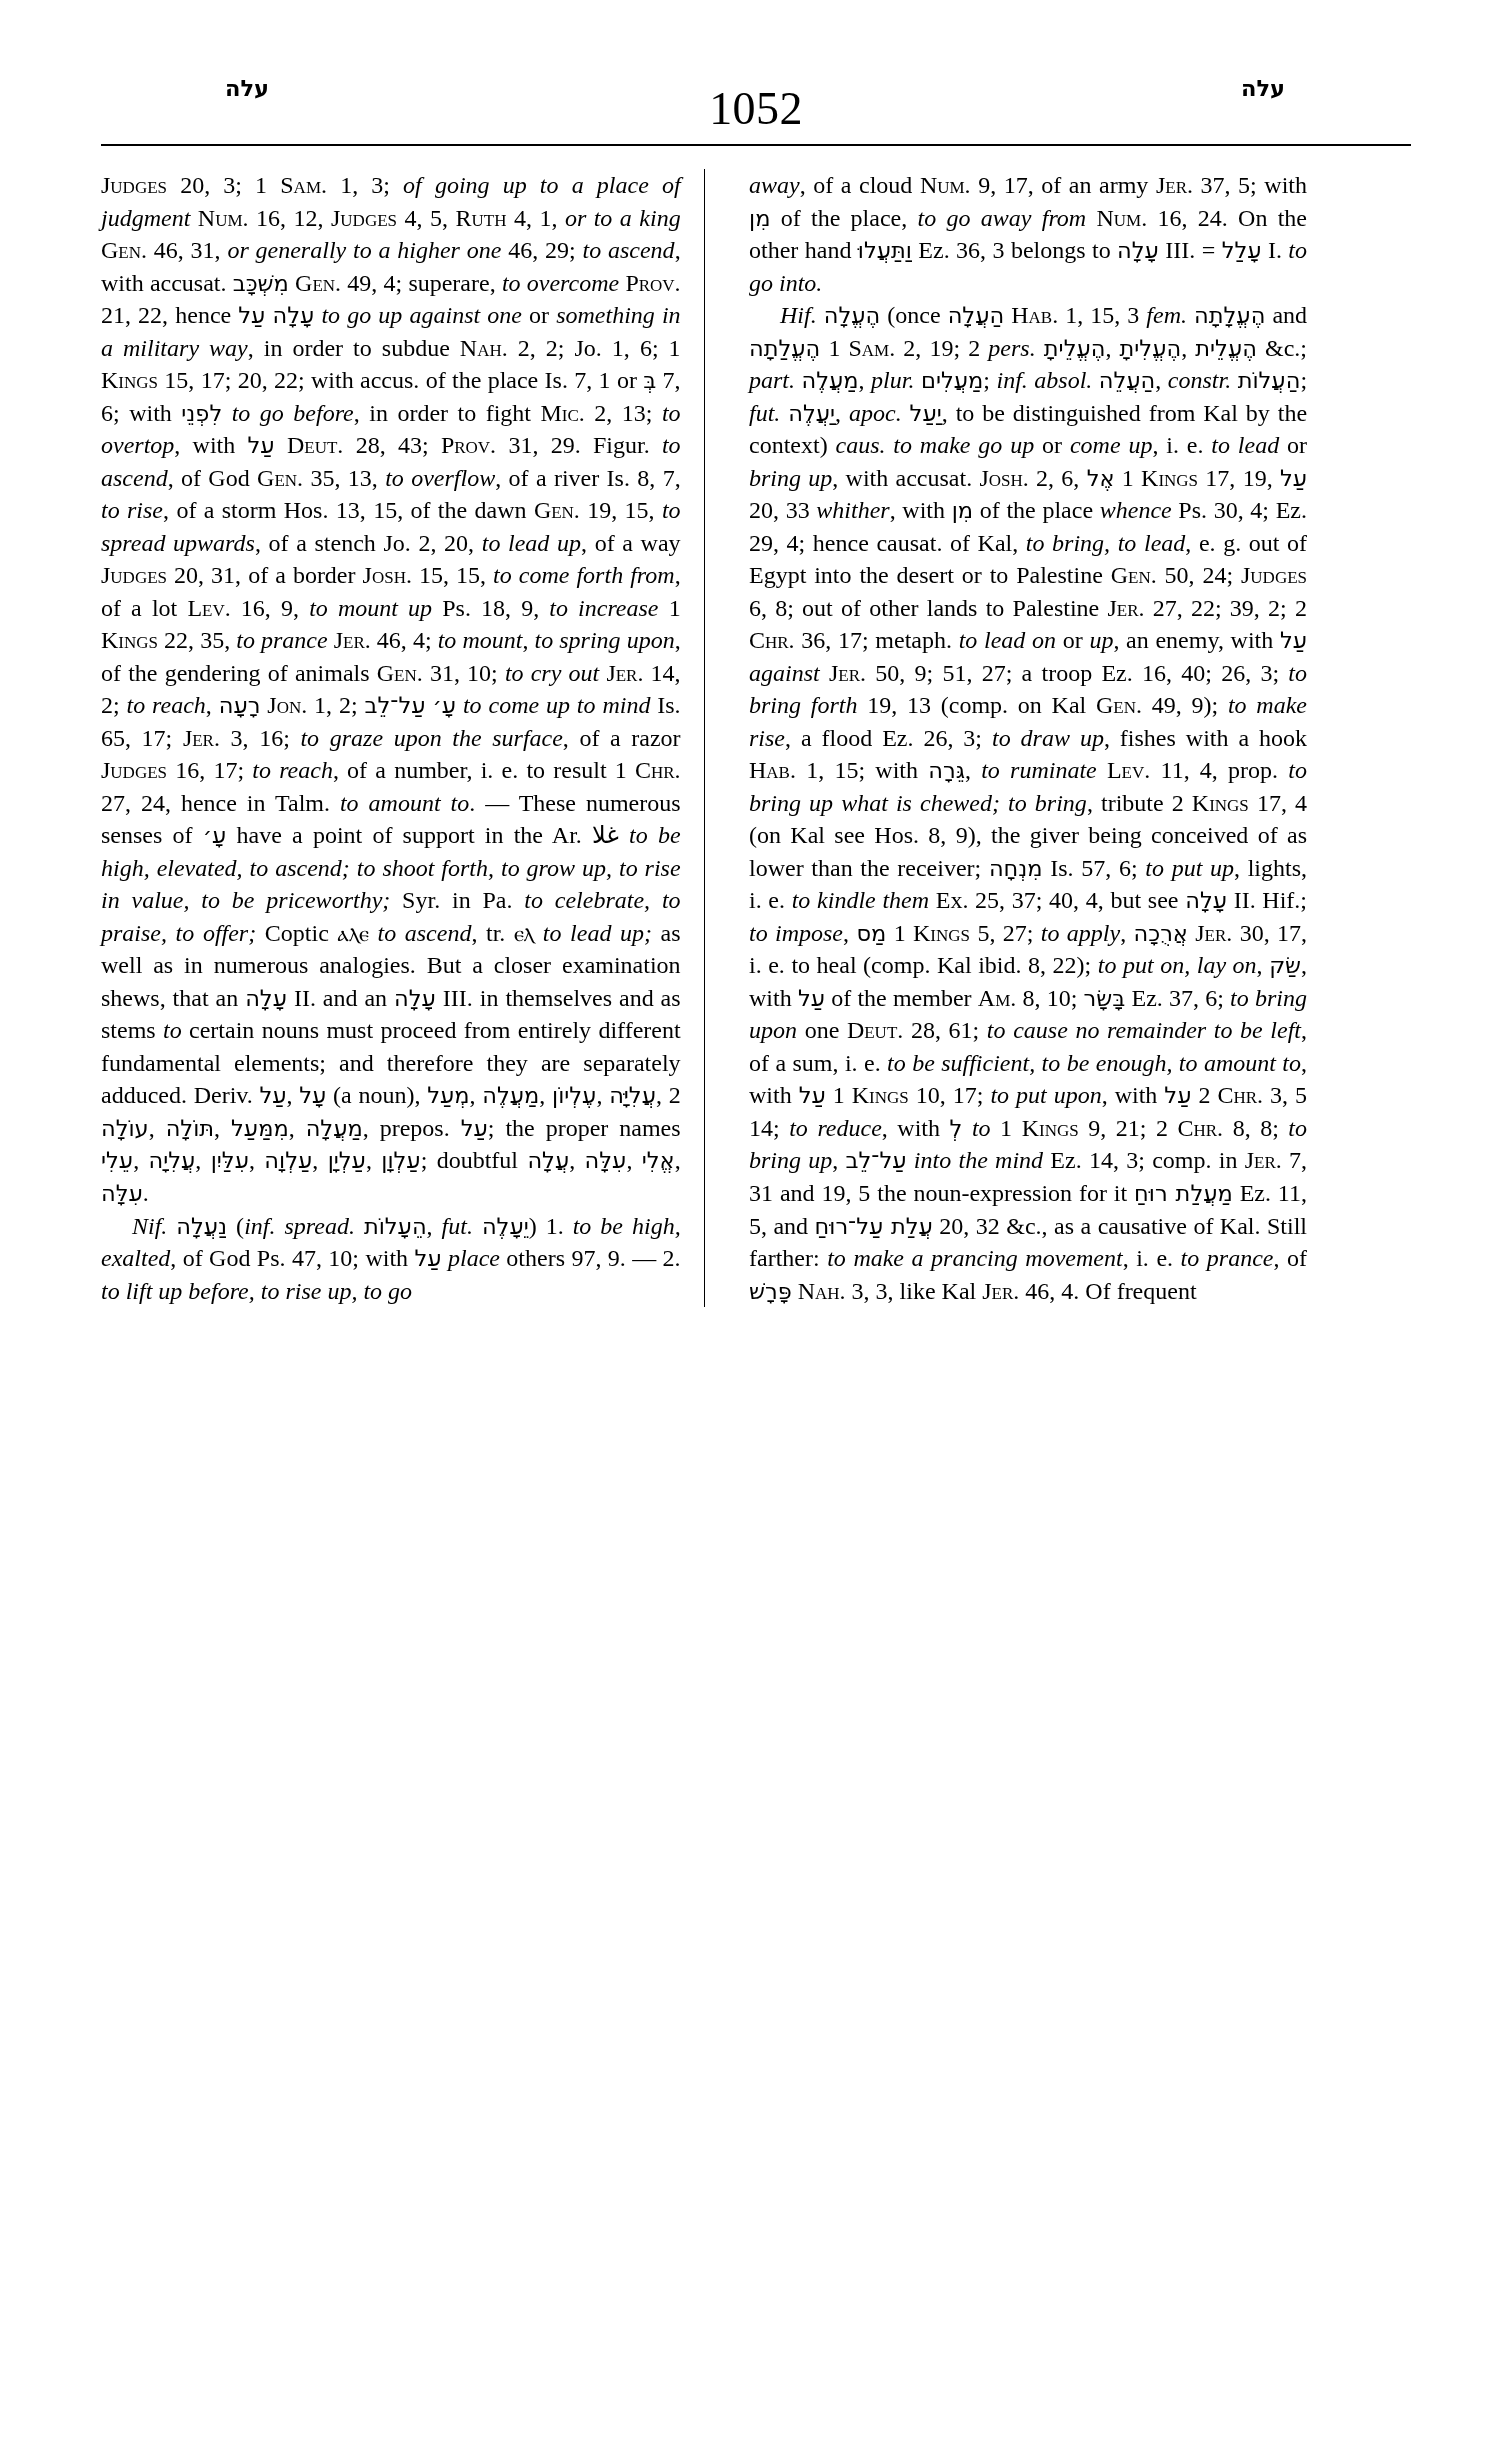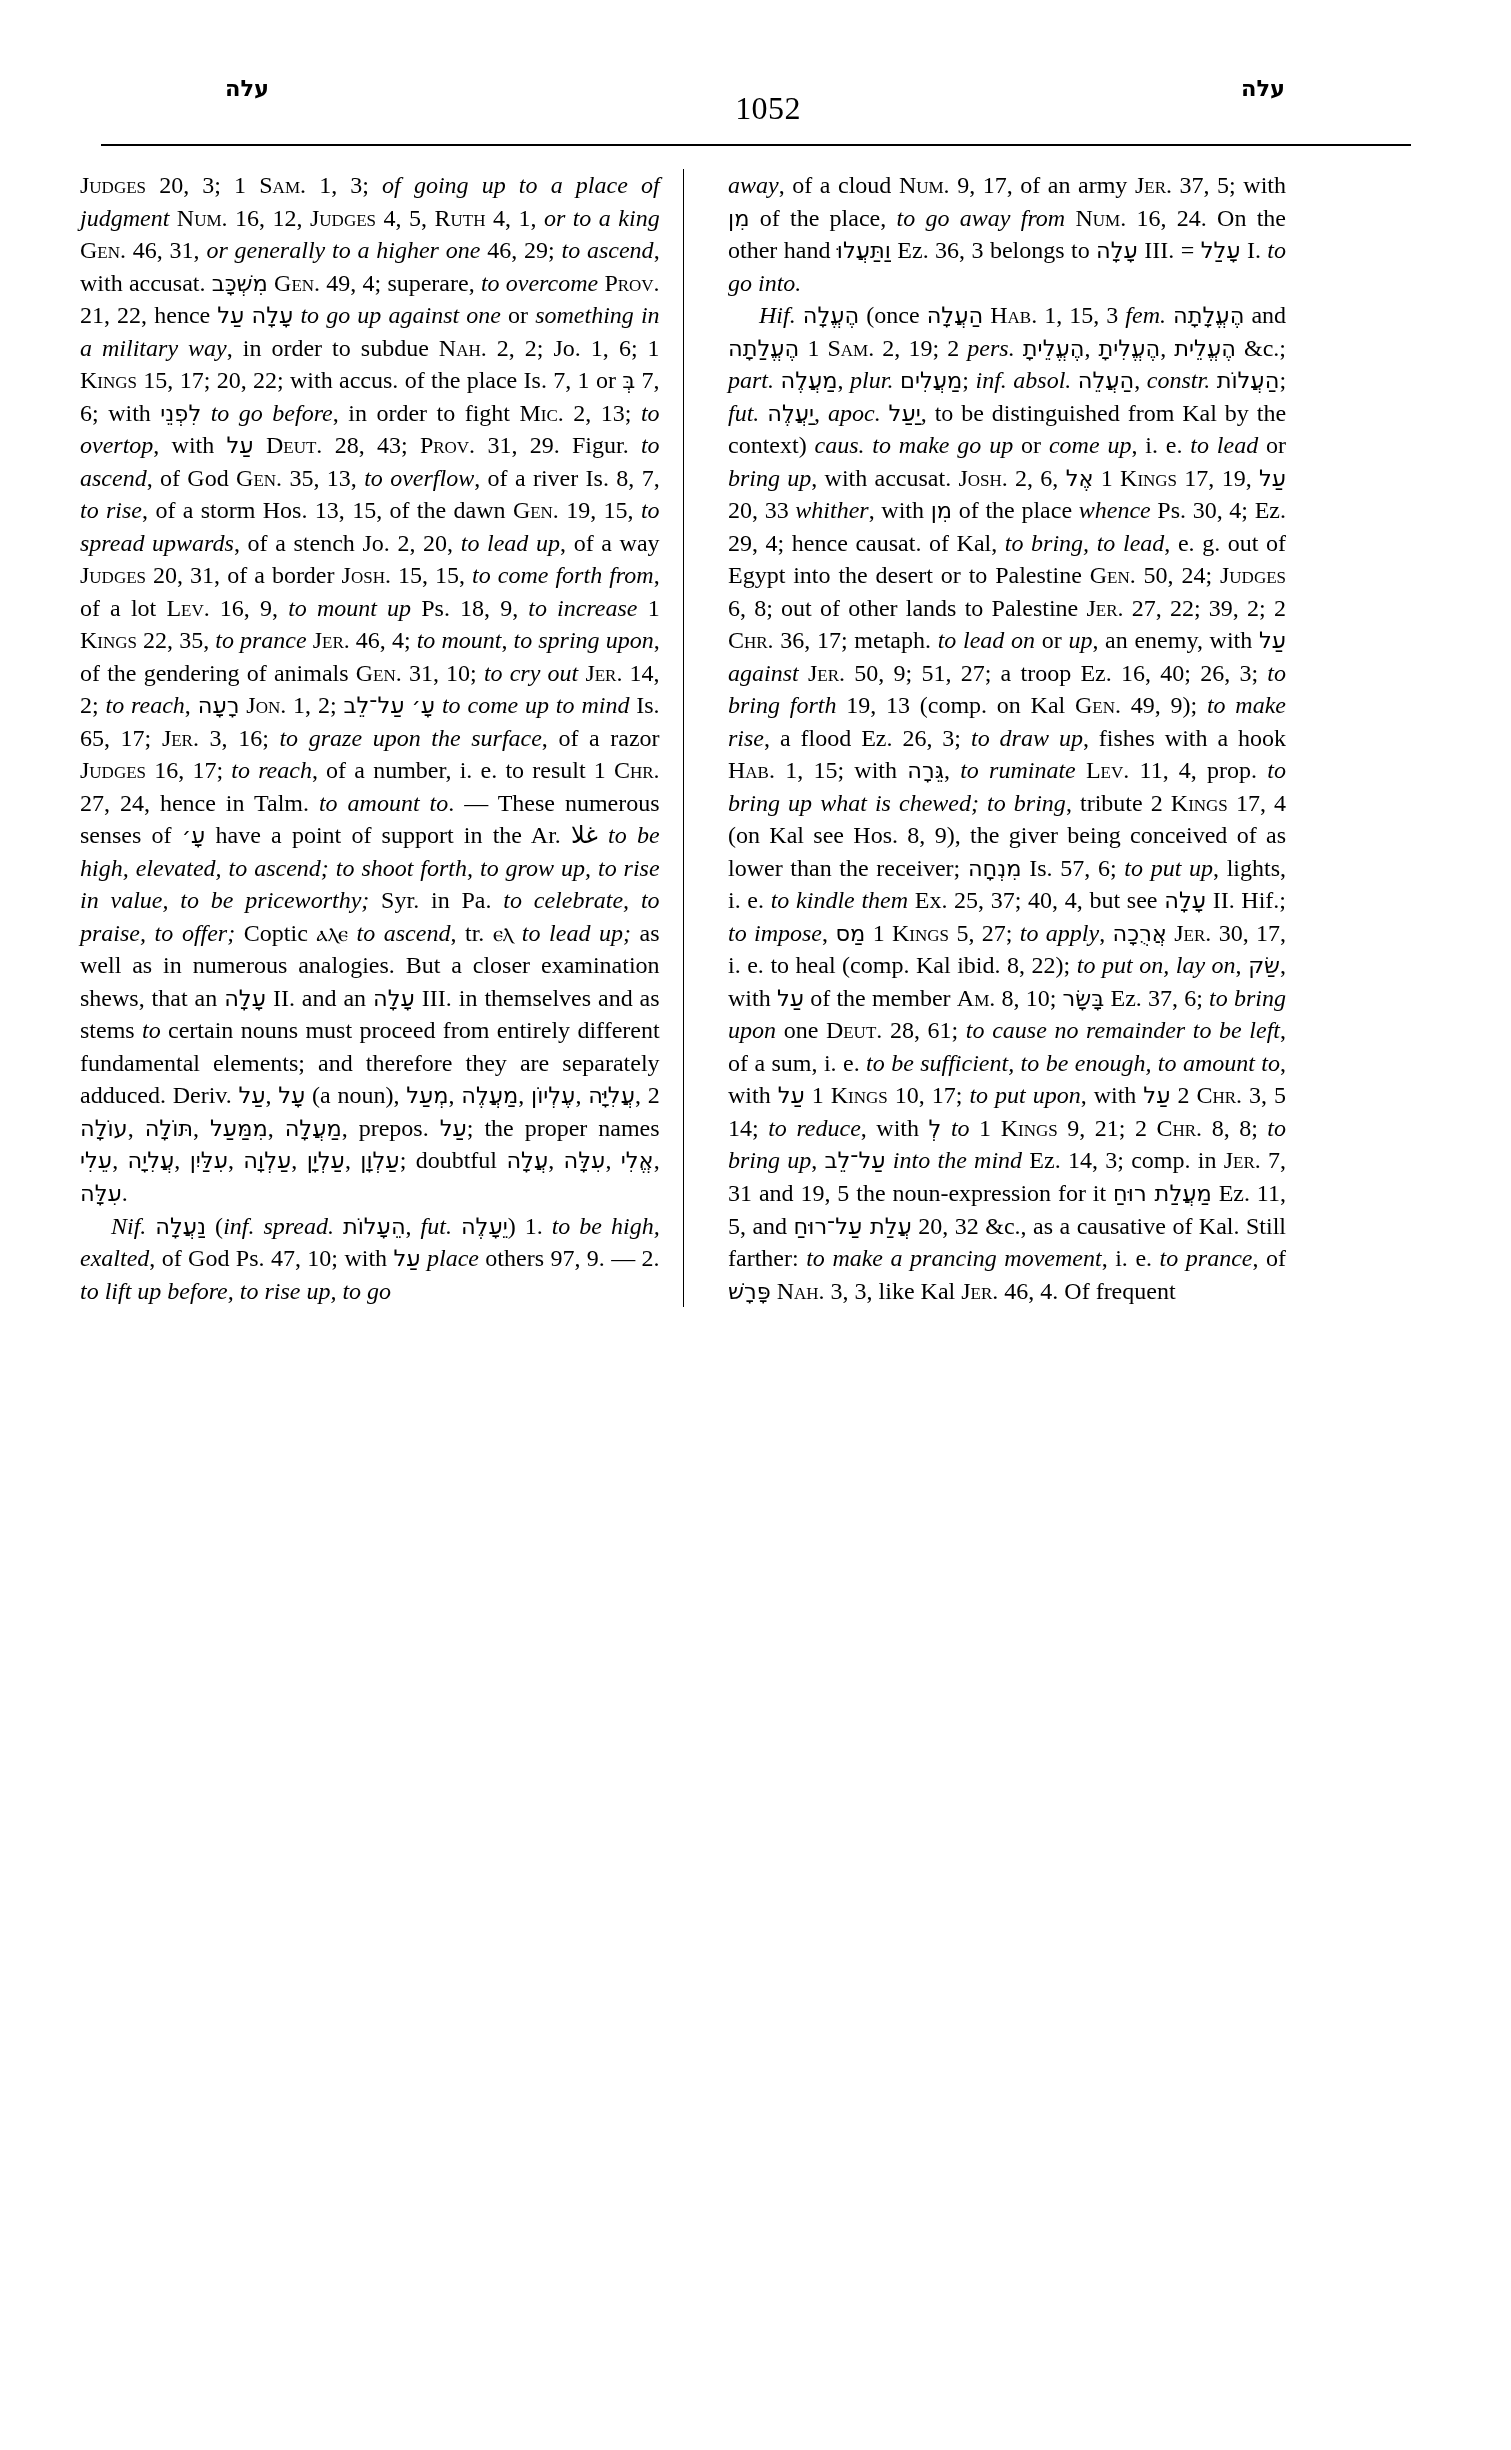--- a/index.html
+++ b/index.html
@@ -40,37 +40,36 @@
   }
   .hdr-right {
     right: 126px;
     top: 7.2px;
     font-family: "DejaVu Sans", sans-serif;
     font-weight: 600;
   }
   .hdr-center {
     left: 50%;
     transform: translateX(-50%);
-    top: 22px;
-    font-size: 32px;
+    top: 16px;
+    font-size: 46px;
     font-weight: 400;
     letter-spacing: 0.4px;
-    margin-left: 12px;
   }
   .rule {
     position: absolute;
     left: 0;
     right: 0;
     top: 74px;
     border-top: 2.2px solid #000;
   }
   
   .columns {
     position: relative;
-    margin: 0 80px;
+    margin: 0 101px;
     display: flex;
     gap: 0;
     align-items: flex-end;
   }
   .col {
     width: 603px;
     box-sizing: border-box;
     font-size: 24px;
     line-height: 1.355;
     text-align: justify;

